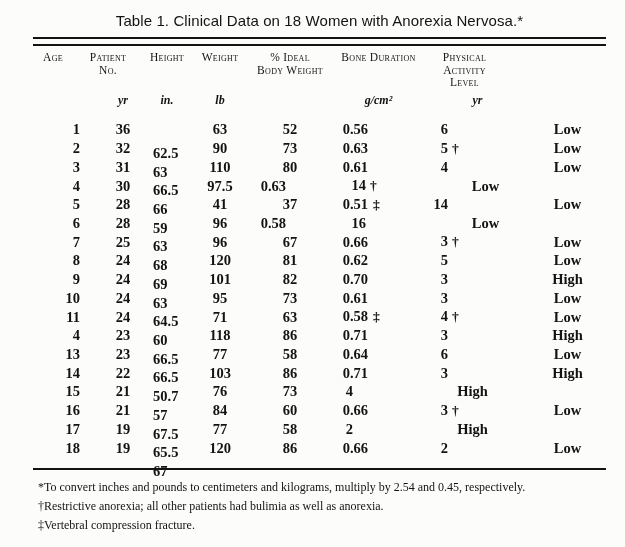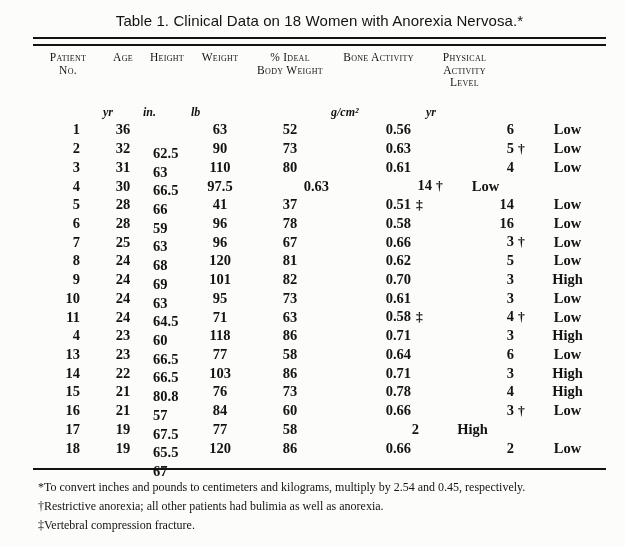--- a/index.html
+++ b/index.html
@@ -20,73 +20,73 @@
   .rule-top { margin-top:8px; height:9px; border-top:2px solid var(--ink); border-bottom:2px solid var(--ink); }
   .rule-bottom { margin-top:11px; border-top:2px solid var(--ink); }
 
   .thead { display:flex; margin-top:5px; height:38px; }
   .th {
     display:flex; flex-direction:column; justify-content:flex-start;
     text-align:center; font-variant:small-caps; font-weight:normal;
     font-size:11.5px; line-height:12.5px; letter-spacing:0.3px;
   }
   .units { display:flex; margin-top:4px; height:15px; }
-  .tu { font-style:italic; font-weight:bold; font-size:12px; line-height:15px;margin-top:12px; }
+  .tu { text-align:center; font-style:italic; font-weight:bold; font-size:12px; line-height:15px; }
 
   .tbody { margin-top:12px; }
   .tr { display:flex; height:18.72px; align-items:center; }
   .td { font-weight:bold; font-size:14.5px; text-align:center; line-height:18px; }
 
   
   .col0 { width:70px; } .col1 { width:40px; } .col2 { width:48px; }
   .col3 { width:58px; } .col4 { width:82px; } .col5 { width:95px; }
   .col6 { width:103px; } .col7 { width:77px; }
 
   
   .td.col0 { text-align:right; padding-right:23px; }
   .td.col2 { text-align:left; padding-left:10px;margin-top:47px; }
-  .td.split { display:flex; justify-content:flex-end; align-items:baseline; }
+  .td.split { display:flex; justify-content:flex-start; align-items:baseline; }
   .td.col5.split { padding-left:10px; }
   .split .num { display:inline-block; text-align:right; }
   .col5 .num { width:27px; }
   .col6 .num { width:22px; }
   .split .flag { display:inline-block; text-align:left; font-size:13.5px; }
   .col5 .flag { width:15px; padding-left:5px; }
   .col6 .flag { width:15px; padding-left:4px; }
 
   .footnotes { margin-top:8px; padding-left:5px; font-size:12px; line-height:19px; font-weight:normal; }
   .footnote { white-space:nowrap; }
 </style>
 </head>
 <body>
 
 <div class="sheet">
   <div class="wrap">
     <div class="title">Table 1. Clinical Data on 18 Women with Anorexia Nervosa.*</div>
     <div class="rule-top"></div>
     <div class="thead">
+        <div class="th col1">
+          <div>Age</div>
+        </div>
         <div class="th col0">
           <div>Patient</div>
           <div>No.</div>
         </div>
-        <div class="th col1">
-          <div>Age</div>
-        </div>
         <div class="th col2">
           <div>Height</div>
         </div>
         <div class="th col3">
           <div>Weight</div>
         </div>
         <div class="th col4">
           <div>% Ideal</div>
           <div>Body Weight</div>
         </div>
         <div class="th col5">
-          <div>Bone Activity</div>
+          <div>Bone Duration</div>
         </div>
         <div class="th col7">
           <div>Physical</div>
           <div>Activity</div>
           <div>Level</div>
         </div>
       </div>
     <div class="units">
         <div class="tu col0"></div>
         <div class="tu col1">yr</div>
@@ -175,21 +175,20 @@
             <span class="num">14</span>
             <span class="flag"></span>
           </div>
           <div class="td col7">Low</div>
         </div>
         <div class="tr">
           <div class="td col0">6</div>
           <div class="td col1">28</div>
           <div class="td col2">63</div>
           <div class="td col3">96</div>
-          <div class="td col4">78</div>
           <div class="td col5 split">
             <span class="num">0.58</span>
             <span class="flag"></span>
           </div>
           <div class="td col6 split">
             <span class="num">16</span>
             <span class="flag"></span>
           </div>
           <div class="td col7">Low</div>
         </div>
@@ -301,43 +300,39 @@
           </div>
           <div class="td col6 split">
             <span class="num">6</span>
             <span class="flag"></span>
           </div>
           <div class="td col7">Low</div>
         </div>
         <div class="tr">
           <div class="td col0">14</div>
           <div class="td col1">22</div>
-          <div class="td col2">80.8</div>
+          <div class="td col2">50.7</div>
           <div class="td col3">103</div>
           <div class="td col4">86</div>
           <div class="td col5 split">
             <span class="num">0.71</span>
             <span class="flag"></span>
           </div>
           <div class="td col6 split">
             <span class="num">3</span>
             <span class="flag"></span>
           </div>
           <div class="td col7">High</div>
         </div>
         <div class="tr">
           <div class="td col0">15</div>
           <div class="td col1">21</div>
           <div class="td col2">57</div>
           <div class="td col3">76</div>
           <div class="td col4">73</div>
-          <div class="td col5 split">
-            <span class="num">0.78</span>
-            <span class="flag"></span>
-          </div>
           <div class="td col6 split">
             <span class="num">4</span>
             <span class="flag"></span>
           </div>
           <div class="td col7">High</div>
         </div>
         <div class="tr">
           <div class="td col0">16</div>
           <div class="td col1">21</div>
           <div class="td col2">67.5</div>

